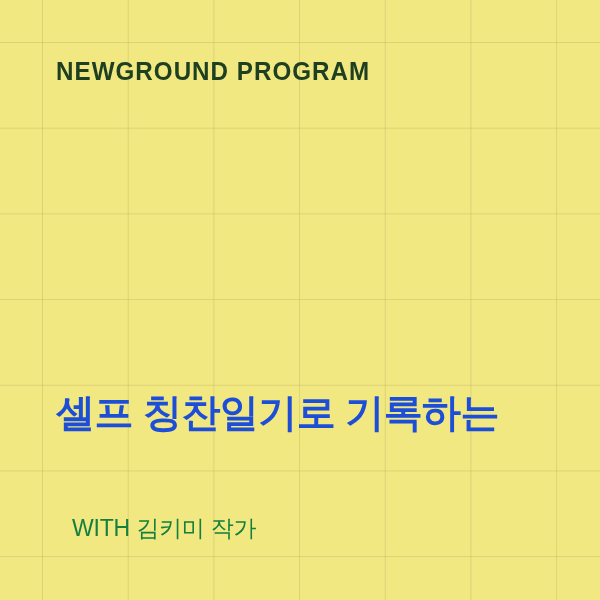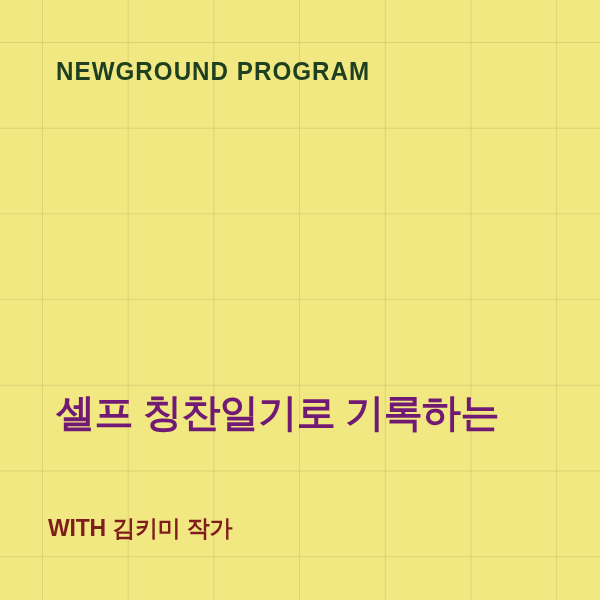--- a/index.html
+++ b/index.html
@@ -65,33 +65,33 @@
     left: 56px;
     top: 382px;
     width: 520px;
   }
 
   .title-line {
     font-size: 39px;
     font-weight: 700;
     line-height: 62px;
     letter-spacing: -0.6px;
-    color: #701a75;
+    color: #1d4ed8;
     white-space: nowrap;
   }
 
   #subtitle {
     position: absolute;
-    left: 48px;
+    left: 72px;
     top: 512px;
     font-size: 23px;
-    font-weight: 700;
+    font-weight: 400;
     line-height: 32px;
     letter-spacing: -0.2px;
-    color: #7f1d1d;
+    color: #15803d;
     white-space: nowrap;
   }
 </style>
 </head>
 <body>
 
 <div id="poster">
 
   <div id="grid-overlay"></div>
 

